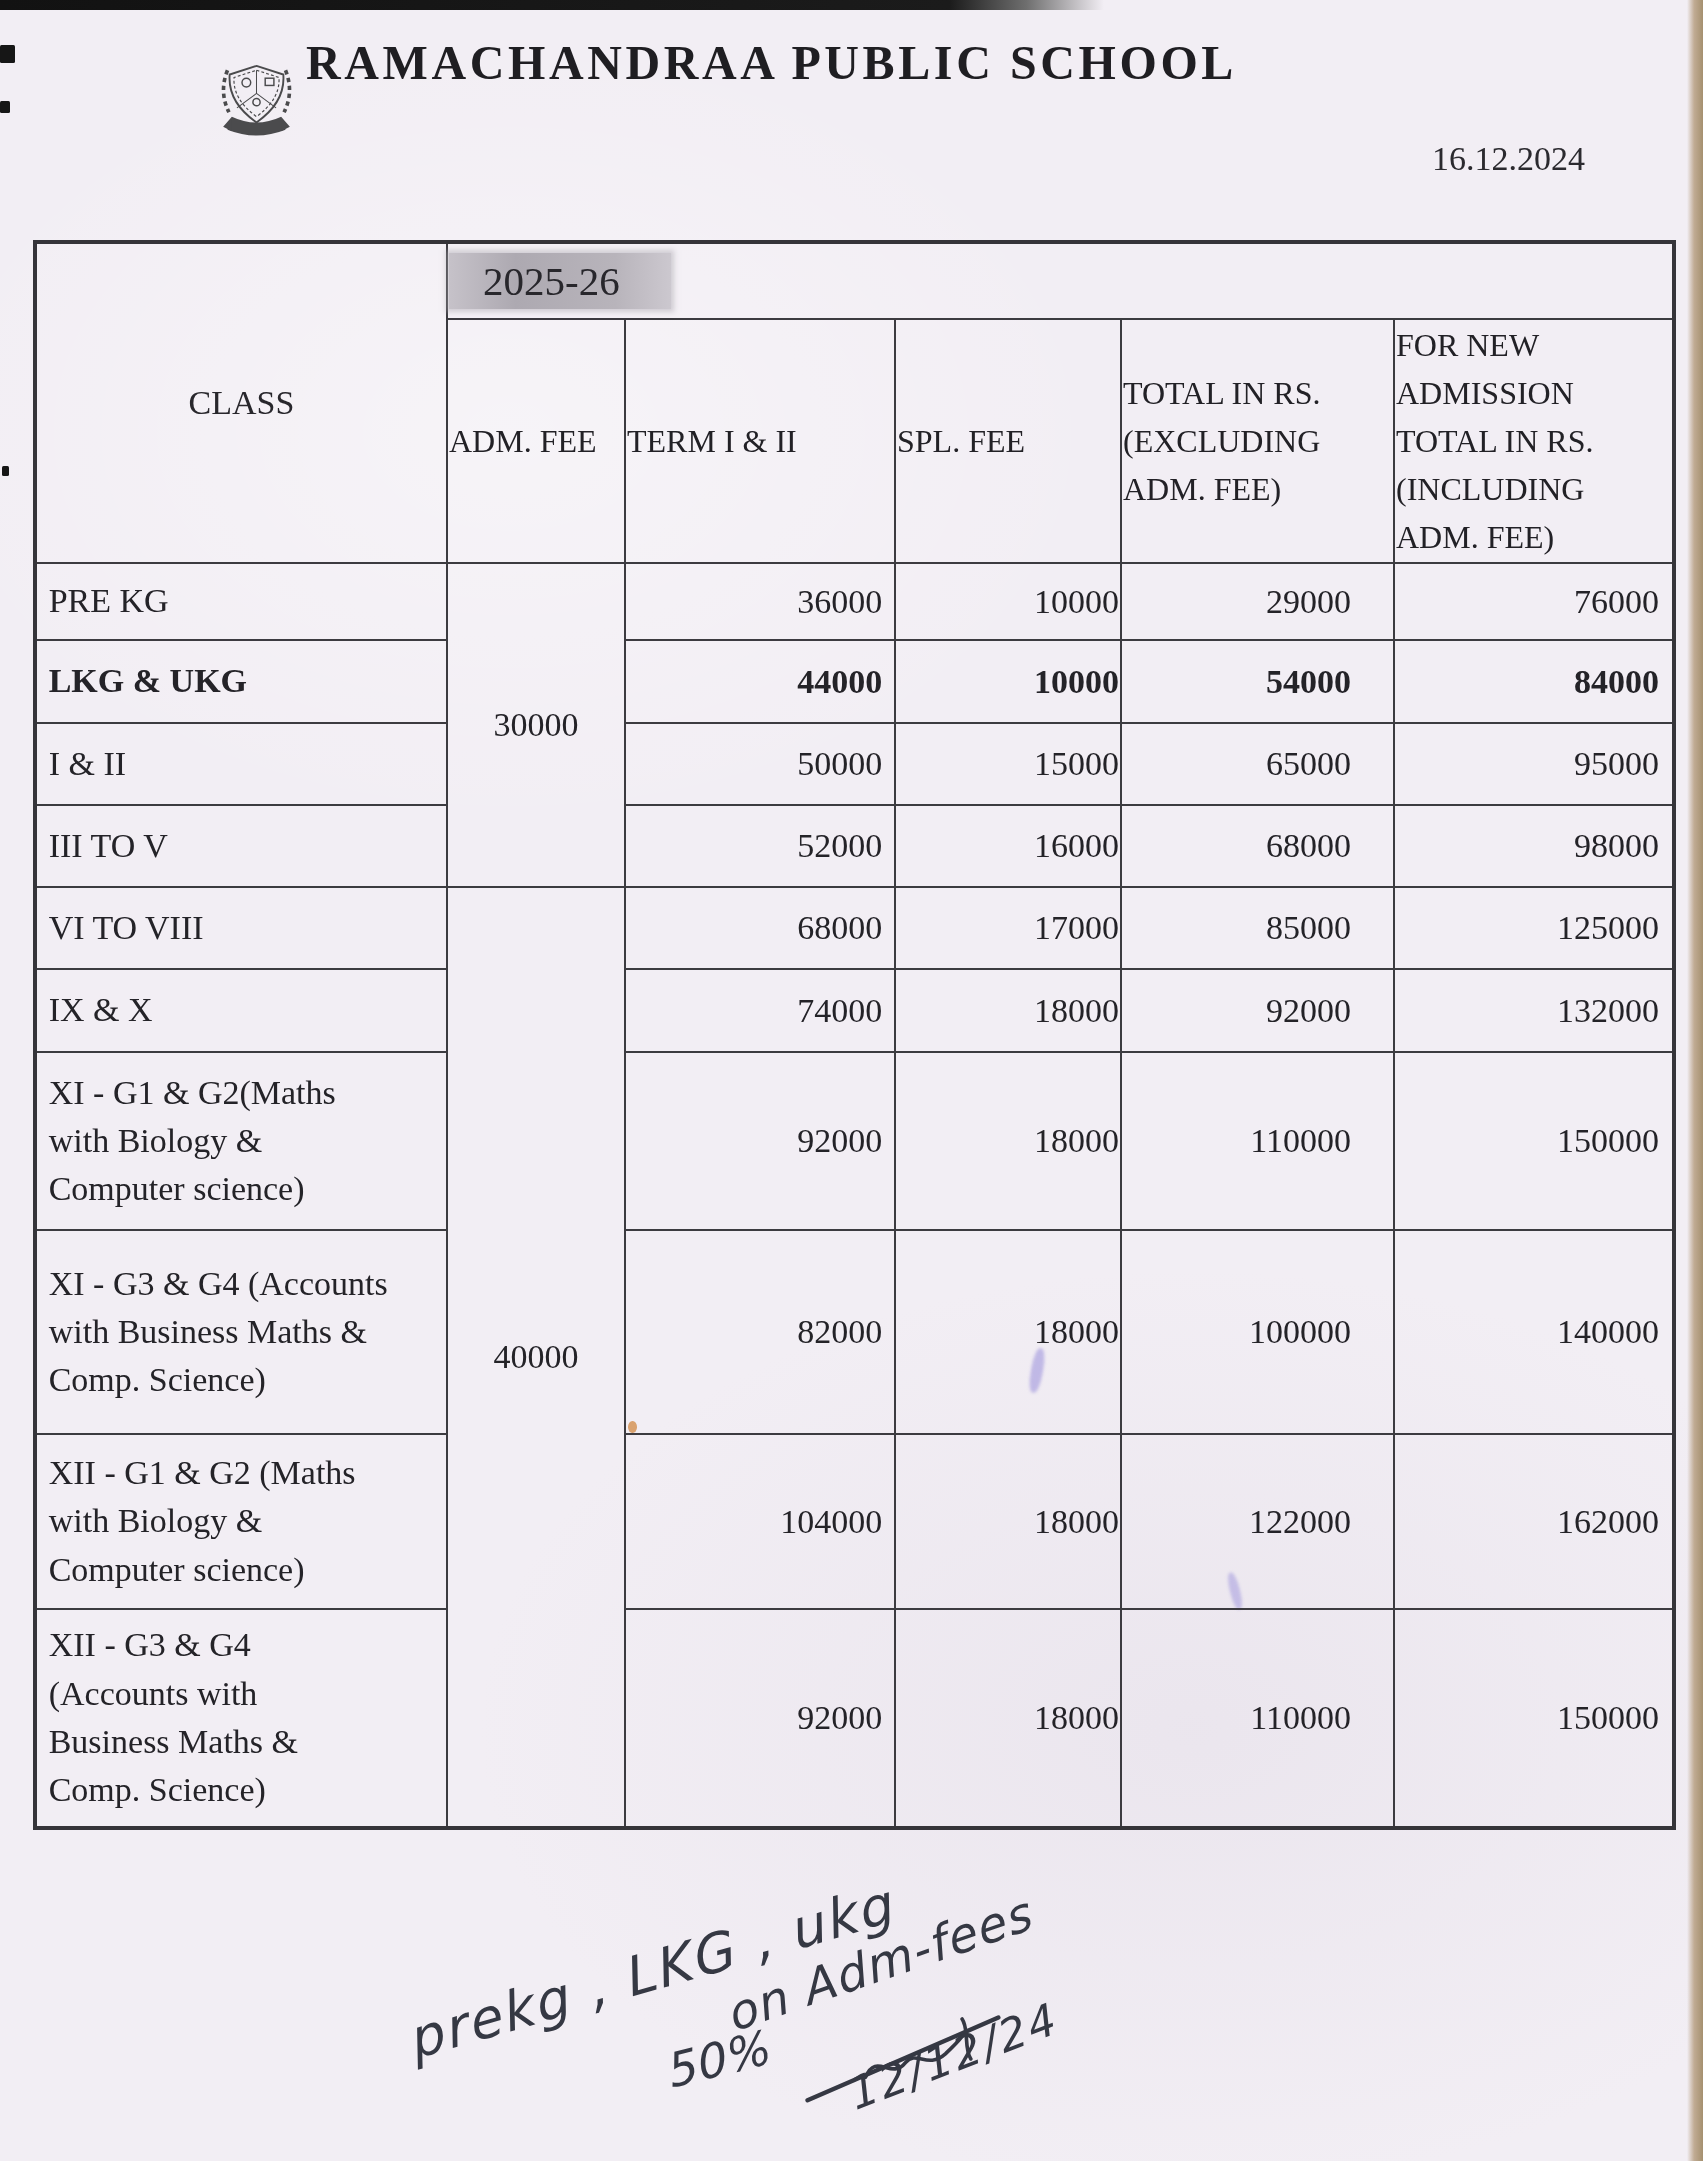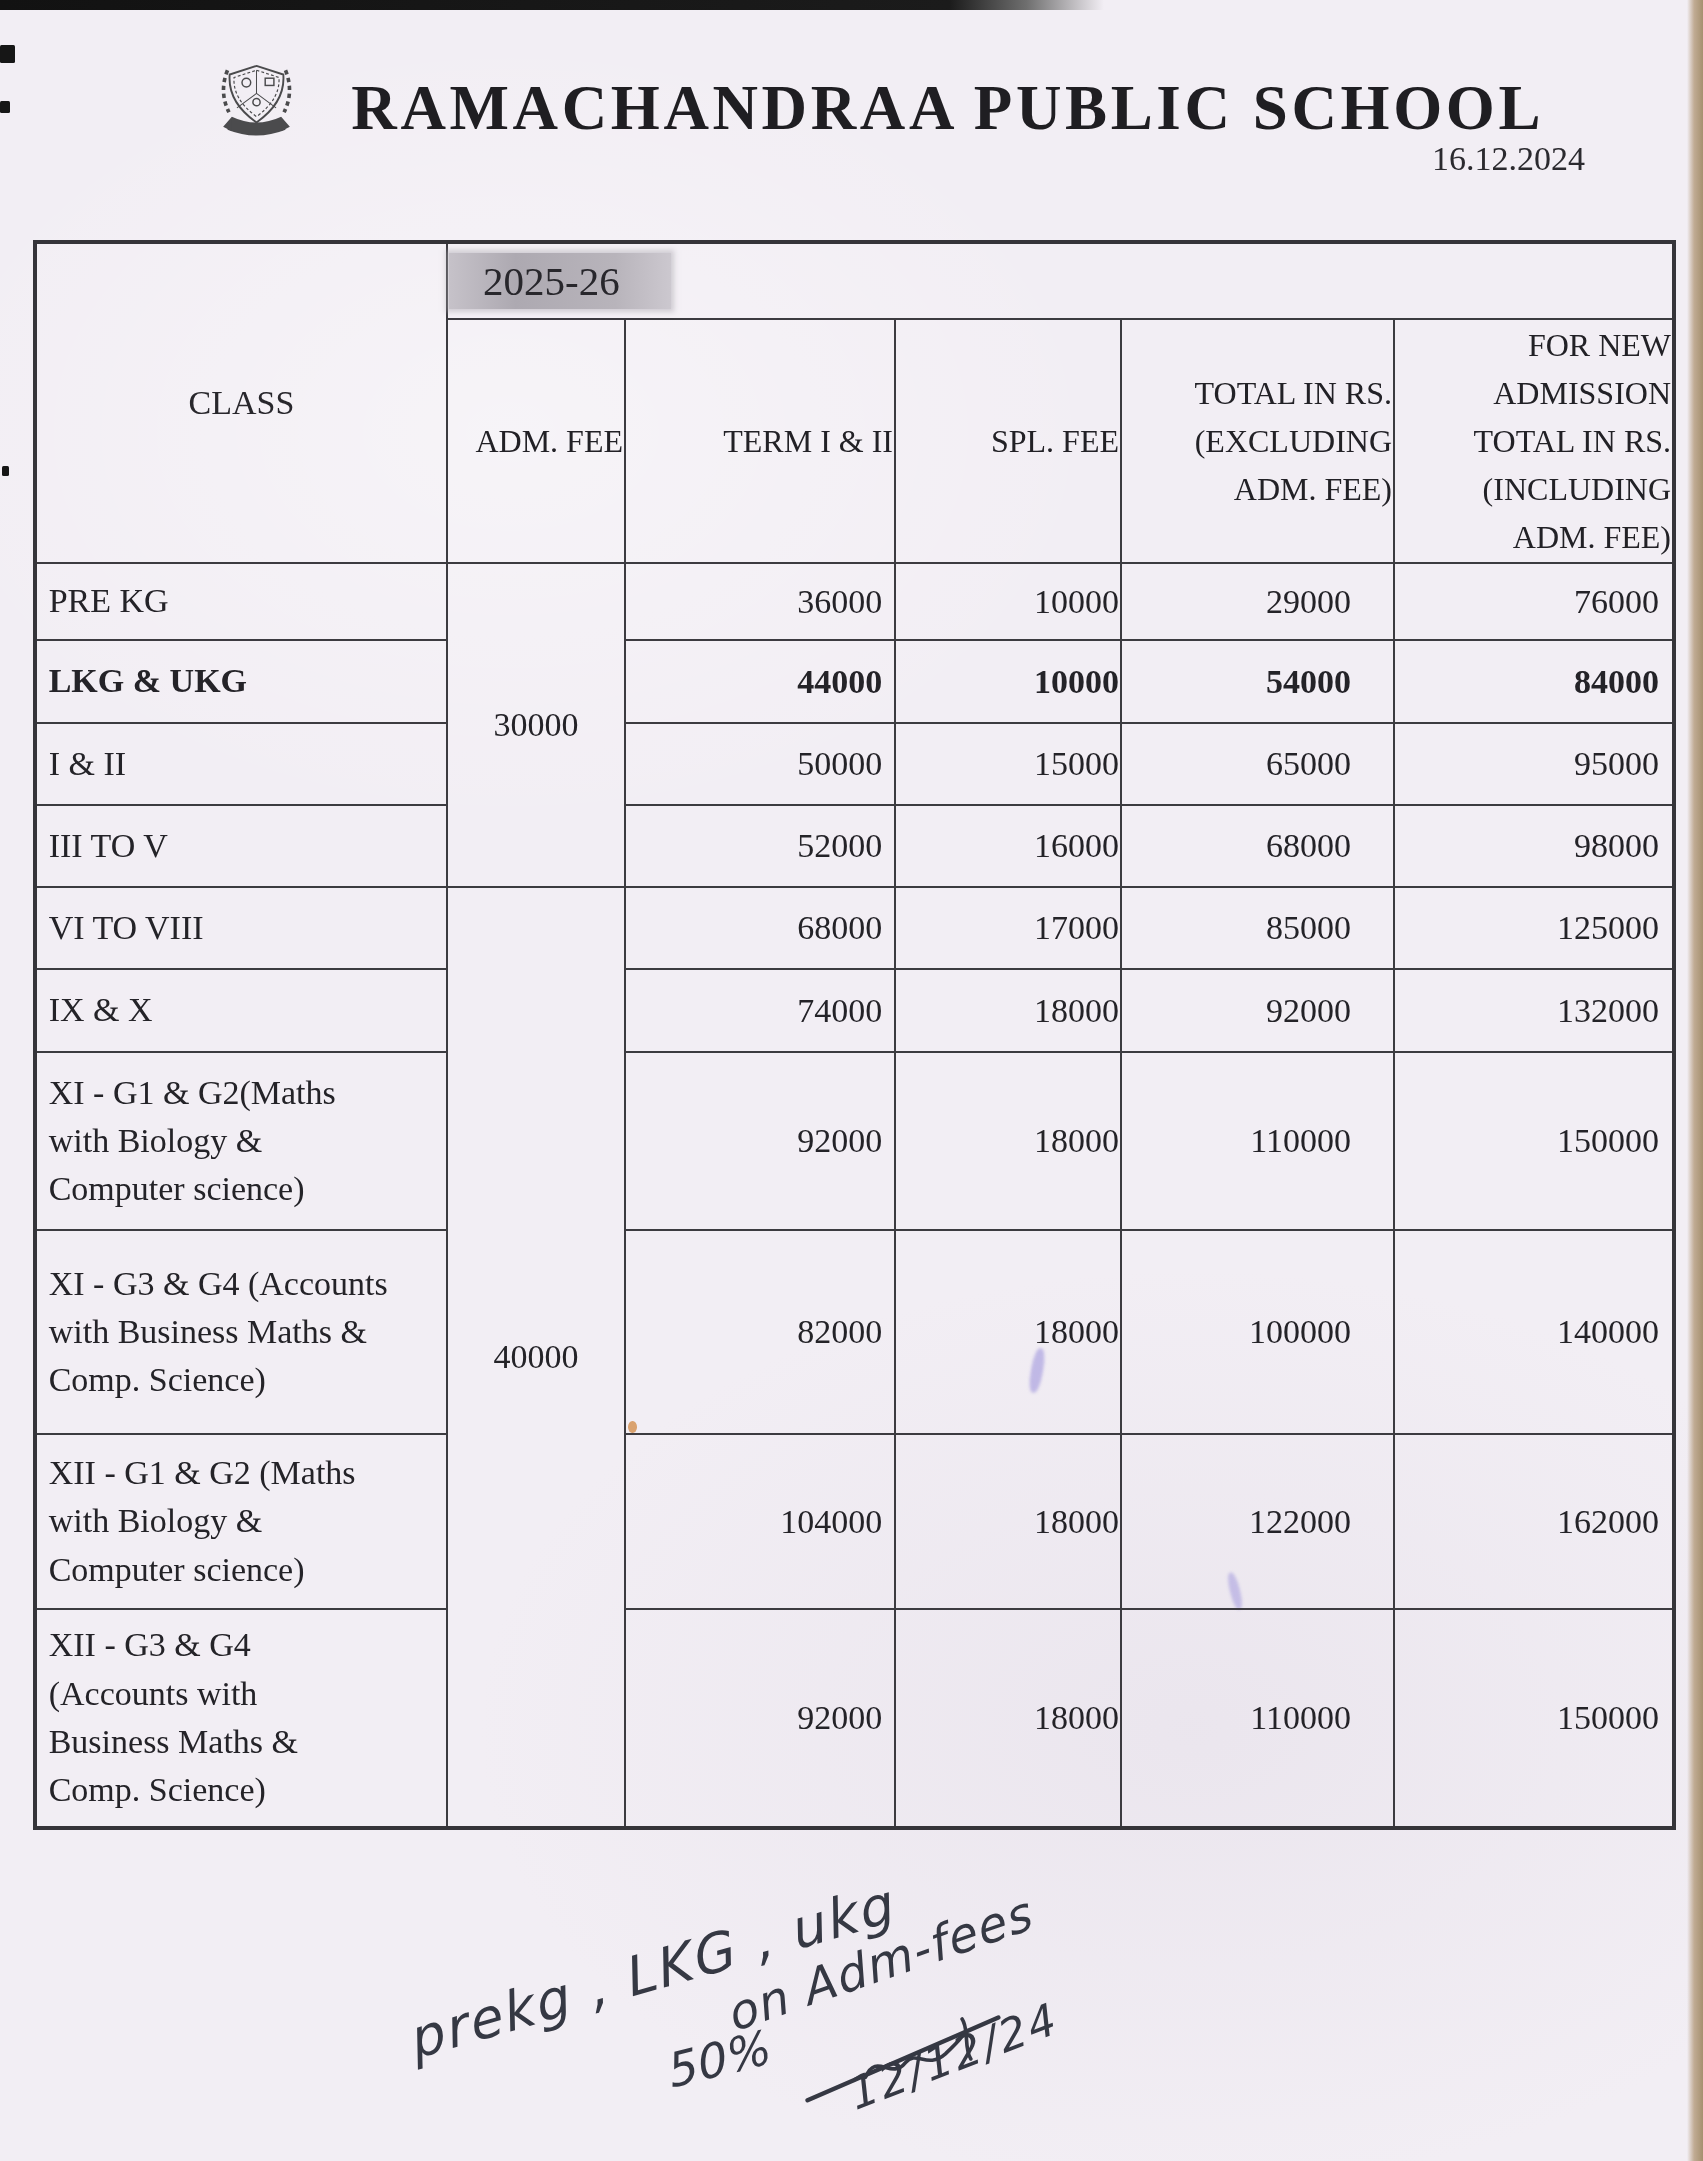--- a/index.html
+++ b/index.html
@@ -17,36 +17,36 @@
               background:linear-gradient(90deg,rgba(193,170,144,0) 0%,#c0ab93 45%,#a5906f 100%);}
   .edge-dash{position:absolute;background:#161616;border-radius:1.5px;}
   .dash1{left:0;top:45px;width:14.6px;height:17.5px;}
   .dash2{left:0;top:101px;width:9.5px;height:11.7px;}
   .dash3{left:1.5px;top:466px;width:7.3px;height:10.2px;}
   .smudge{position:absolute;border-radius:45%;filter:blur(1.5px);}
   .smudge-blue1{left:1031px;top:1348px;width:11.7px;height:45px;background:rgba(112,100,208,.38);transform:rotate(10deg);}
   .smudge-blue2{left:1230px;top:1572px;width:10.2px;height:38px;background:rgba(112,100,208,.32);transform:rotate(-14deg);}
   .speck-orange{position:absolute;left:628px;top:1421px;width:8.7px;height:11.7px;border-radius:50%;background:rgba(204,122,40,.65);}
   
-  .title{position:absolute;left:306px;top:35px;width:1238px;text-align:right;
-         font-size:63px;font-weight:bold;letter-spacing:3.6px;color:#1f1e22;margin-top:37px;}
+  .title{position:absolute;left:306px;top:35px;width:1238px;text-align:left;
+         font-size:48px;font-weight:bold;letter-spacing:3.6px;color:#1f1e22;}
   .doc-date{position:absolute;left:1432px;top:140px;font-size:34px;color:#2b2a2f;}
   .subtitle{position:absolute;left:437px;top:191px;font-size:35px;font-weight:bold;color:#2a292e;
             background:linear-gradient(90deg,#c7c3ca 0%,#aeaab2 25%,#b7b3ba 70%,#c9c5cc 100%);
             padding:5.8px 42px 4.4px 10.2px;box-shadow:0 0 5.8px 2.9px rgba(171,167,175,.55);}
   .logo{position:absolute;left:213px;top:60px;width:87px;height:77px;}
   
   table.fee{position:absolute;left:33px;top:240px;width:1639px;border-collapse:collapse;table-layout:fixed;}
   table.fee th,table.fee td{border:2.9px solid #3c3b40;}
   table.fee{border:4.4px solid #353439;}
   th{font-weight:normal;}
   .th-year{font-size:41px;text-align:left;vertical-align:middle;}
   .th-year .hl{background:linear-gradient(90deg,#c6c2c9,#adA9b1 30%,#b8b4bb 75%,#ccc8cf);
                padding:4.4px 51px 4.4px 34px;box-shadow:0 0 5.1px 2.9px rgba(171,167,175,.5);display:inline-block;}
-  .th-col{font-size:32px;text-align:right;vertical-align:middle;white-space:pre-line;line-height:1.5;color:#222126;}
+  .th-col{font-size:32px;text-align:left;vertical-align:middle;white-space:pre-line;line-height:1.5;color:#222126;}
   .th-class{font-size:34px;text-align:center;vertical-align:middle;}
   td.cls{font-size:34px;text-align:left;vertical-align:middle;padding:7.3px 7.3px 7.3px 11.7px;
          white-space:pre-line;line-height:1.42;color:#242328;}
   td.adm{font-size:34px;text-align:center;vertical-align:middle;color:#242328;margin-left:38px;}
   td.num{font-size:34px;text-align:right;vertical-align:middle;color:#242328;}
   td.num-term{padding-right:11.7px;}
   td.num-spl{}
   td.num-excl{padding-right:42px;}
   td.num-incl{padding-right:13px;}
   thead tr:nth-child(1){height:77px;}

